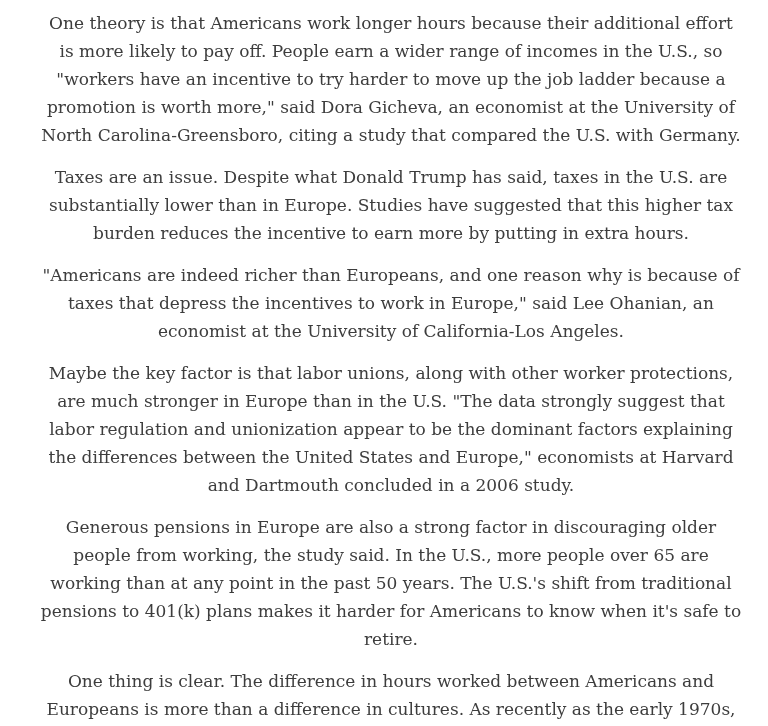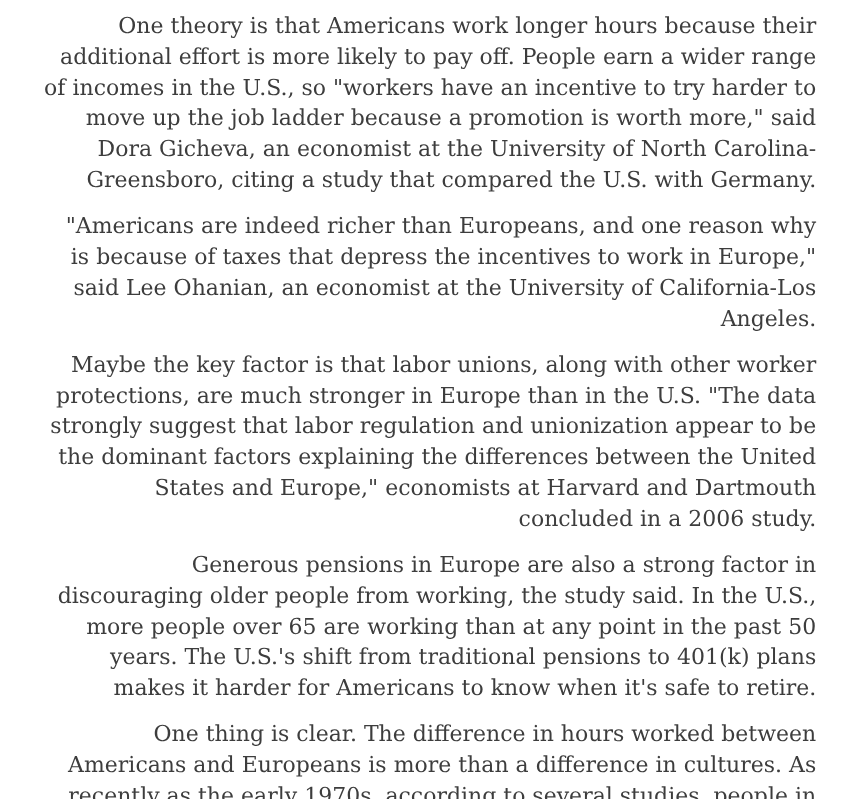--- a/index.html
+++ b/index.html
@@ -14,31 +14,32 @@
     color: #3d3d3d;
   }
   .article-body {
     box-sizing: border-box;
     padding: 9px 26px 18px 40px;
     max-width: 768px;
   }
   .article-body p {
     margin: 0 0 14px 0;
     max-width: 702px;
-    font-size: 20px;
+    font-size: 17px;
     line-height: 28px;
-    text-align: right;
+    text-align: center;
     word-spacing: normal;
   }
   .article-body p:last-child {
     margin-bottom: 0;
   }
 </style>
 </head>
 <body>
 
 <main class="article-body">
   <p>One theory is that Americans work longer hours because their additional effort is more likely to pay off. People earn a wider range of incomes in the U.S., so "workers have an incentive to try harder to move up the job ladder because a promotion is worth more," said Dora Gicheva, an economist at the University of North Carolina-Greensboro, citing a study that compared the U.S. with Germany.</p>
+  <p>Taxes are an issue. Despite what Donald Trump has said, taxes in the U.S. are substantially lower than in Europe. Studies have suggested that this higher tax burden reduces the incentive to earn more by putting in extra hours.</p>
   <p>"Americans are indeed richer than Europeans, and one reason why is because of taxes that depress the incentives to work in Europe," said Lee Ohanian, an economist at the University of California-Los Angeles.</p>
   <p>Maybe the key factor is that labor unions, along with other worker protections, are much stronger in Europe than in the U.S. "The data strongly suggest that labor regulation and unionization appear to be the dominant factors explaining the differences between the United States and Europe," economists at Harvard and Dartmouth concluded in a 2006 study.</p>
   <p>Generous pensions in Europe are also a strong factor in discouraging older people from working, the study said. In the U.S., more people over 65 are working than at any point in the past 50 years. The U.S.'s shift from traditional pensions to 401(k) plans makes it harder for Americans to know when it's safe to retire.</p>
   <p>One thing is clear. The difference in hours worked between Americans and Europeans is more than a difference in cultures. As recently as the early 1970s, according to several studies, people in the U.S. and Western Europe worked about the same number of hours per week.</p>
 </main>
 
 </body></html>

